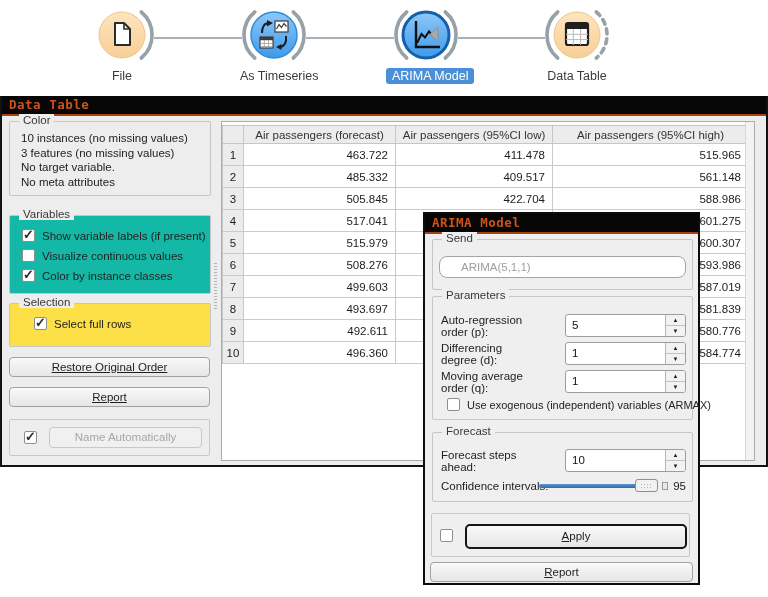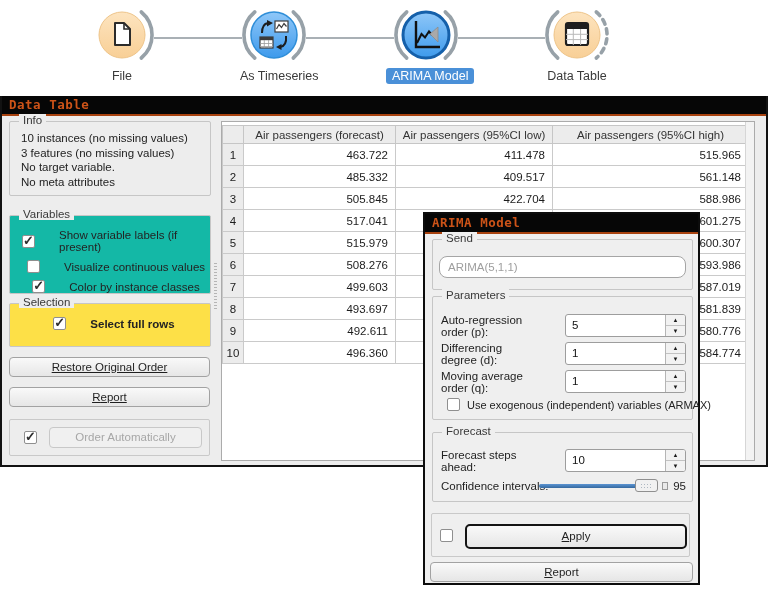--- a/index.html
+++ b/index.html
@@ -26,34 +26,34 @@
   .gb-title{position:absolute;top:-8px;left:9px;background:inherit;background:#ededed;padding:0 4px;font-size:11.5px;color:#393939;white-space:nowrap;}
   .cb{width:13px;height:13px;background:#fff;border:1px solid #8f8f8f;border-radius:2px;position:relative;flex:none;box-sizing:border-box;}
   .cb.checked::after{content:"\2713";position:absolute;left:0px;top:-3px;font-size:13px;font-weight:bold;color:#2e2e2e;}
   .btn{
     display:block;box-sizing:border-box;border:1px solid #a2a2a2;border-radius:4px;
     background:linear-gradient(#f9f9f9,#e6e6e6);font-size:11.5px;color:#1f1f1f;
     text-align:center;white-space:nowrap;cursor:default;
   }
   .btn.disabled{background:#f0f0f0;border-color:#c8c8c8;color:#a7a7a7;}
   .mnemo::first-letter{text-decoration:underline;}
-  .cbrow{display:flex;align-items:center;gap:24px;font-size:11.5px;color:#232323;justify-content:center;}
+  .cbrow{display:flex;align-items:center;gap:7px;font-size:11.5px;color:#232323;}
   
   .dt-window{
     position:absolute;left:0;top:96px;width:768px;height:371px;box-sizing:border-box;
     background:#ededed;border:2px solid #121212;border-top:none;
   }
   .dt-content{position:relative;height:349px;}
   .info-lines{padding:9px 0 0 11px;font-size:11.5px;color:#232323;line-height:14.5px;white-space:nowrap;}
   .gb-info{left:7px;top:5px;width:200px;height:73px;background:#ededed;}
   .gb-vars{left:7px;top:99px;width:200px;height:77px;background:#14b8a6;}
   .gb-vars .cbrow{margin:0 0 7px 12px;}
   .gb-vars .cbrow:first-of-type{margin-top:13px;}
   .gb-sel{left:7px;top:187px;width:200px;height:42px;background:#fde047;}
-  .gb-sel .cbrow{margin:13px 0 0 8px;font-weight:bold;}
+  .gb-sel .cbrow{margin:13px 0 0 24px;}
   .side-btn{position:absolute;left:7px;width:201px;height:20px;line-height:18px;text-decoration:underline;}
   .autosend{position:absolute;left:7px;top:303px;width:201px;height:37px;box-sizing:border-box;
     border:1px solid #c9c9c9;border-radius:2px;display:flex;align-items:center;gap:12px;padding-left:14px;}
   .autosend .btn{width:153px;height:21px;line-height:19px;}
   .splitter{position:absolute;left:211px;top:0;width:6px;height:100%;}
   .splitter::after{content:"";position:absolute;left:1px;top:145px;width:3px;height:48px;
     background:repeating-linear-gradient(0deg,#b5b5b5 0 1px,transparent 1px 3px);}
   .tableview{position:absolute;left:219px;top:5px;width:534px;height:340px;background:#fff;border:1px solid #ababab;box-sizing:border-box;overflow:hidden;}
   .vscroll{position:absolute;right:0;top:0;width:8px;height:100%;background:#f3f3f3;border-left:1px solid #d6d6d6;}
   table.grid{border-collapse:collapse;table-layout:fixed;width:526px;margin:3px 0 0 0;font-size:11.5px;color:#1c1c1c;}
@@ -65,21 +65,21 @@
   .dialog{
     position:absolute;left:423px;top:212px;width:277px;height:373px;box-sizing:border-box;
     background:#efefef;border:2px solid #0c0c0c;z-index:5;
   }
   .dlg-body{position:relative;height:349px;font-size:11.5px;color:#232323;}
   .dlg-body .gb{background:#efefef;}
   .dlg-body .gb-title{background:#efefef;}
   .gb-name{left:7px;top:5px;width:259px;height:49px;}
   .name-input{
     position:absolute;left:6px;top:16px;width:247px;height:22px;box-sizing:border-box;
-    border:1px solid #a5a5a5;border-radius:8px;background:#fff;padding:0 8px;
+    border:1px solid #a5a5a5;border-radius:8px;background:#fff;padding:0 21px;
     font-family:"Liberation Sans",sans-serif;font-size:11.5px;color:#3c3c3c;outline:none;
   }
   .name-input::placeholder{color:#9e9e9e;opacity:1;}
   .gb-params{left:7px;top:62px;width:259px;height:122px;}
   .gb-fc{left:7px;top:198px;width:259px;height:68px;}
   .spinrow{position:absolute;left:8px;right:6px;height:23px;display:flex;align-items:center;justify-content:space-between;gap:36px;}
   .spin{width:121px;height:23px;box-sizing:border-box;border:1px solid #9d9d9d;border-radius:3px;background:#fff;display:flex;flex:none;}
   .spin-val{flex:1;padding:4px 0 0 6px;font-size:11.5px;color:#111;}
   .spin-btns{width:19px;border-left:1px solid #b5b5b5;display:flex;flex-direction:column;}
   .spin-up,.spin-down{flex:1;display:flex;align-items:center;justify-content:center;font-size:6px;color:#1a1a1a;background:#f2f2f2;}
@@ -172,21 +172,21 @@
     </svg>
     <span class="node-label">Data Table</span>
   </div>
 </div>
 
 <div class="dt-window">
   <div class="titlebar">Data Table</div>
   <div class="dt-content">
 
     <div class="gb gb-info">
-      <span class="gb-title">Info</span>
+      <span class="gb-title">Color</span>
       <div class="info-lines">
         <div>10 instances (no missing values)</div>
         <div>3 features (no missing values)</div>
         <div>No target variable.</div>
         <div>No meta attributes</div>
       </div>
     </div>
 
     <div class="gb gb-vars">
       <span class="gb-title">Variables</span>
@@ -210,21 +210,21 @@
         <span class="cb checked"></span>
         <span>Select full rows</span>
       </div>
     </div>
 
     <div class="btn side-btn" style="top:241px;">Restore Original Order</div>
     <div class="btn side-btn mnemo" style="top:271px;">Report</div>
 
     <div class="autosend">
       <span class="cb checked"></span>
-      <div class="btn disabled">Order Automatically</div>
+      <div class="btn disabled">Name Automatically</div>
     </div>
 
     <div class="splitter"></div>
 
     <div class="tableview">
       <table class="grid">
         <colgroup>
             <col style="width:21px">
             <col style="width:152px">
             <col style="width:157px">

